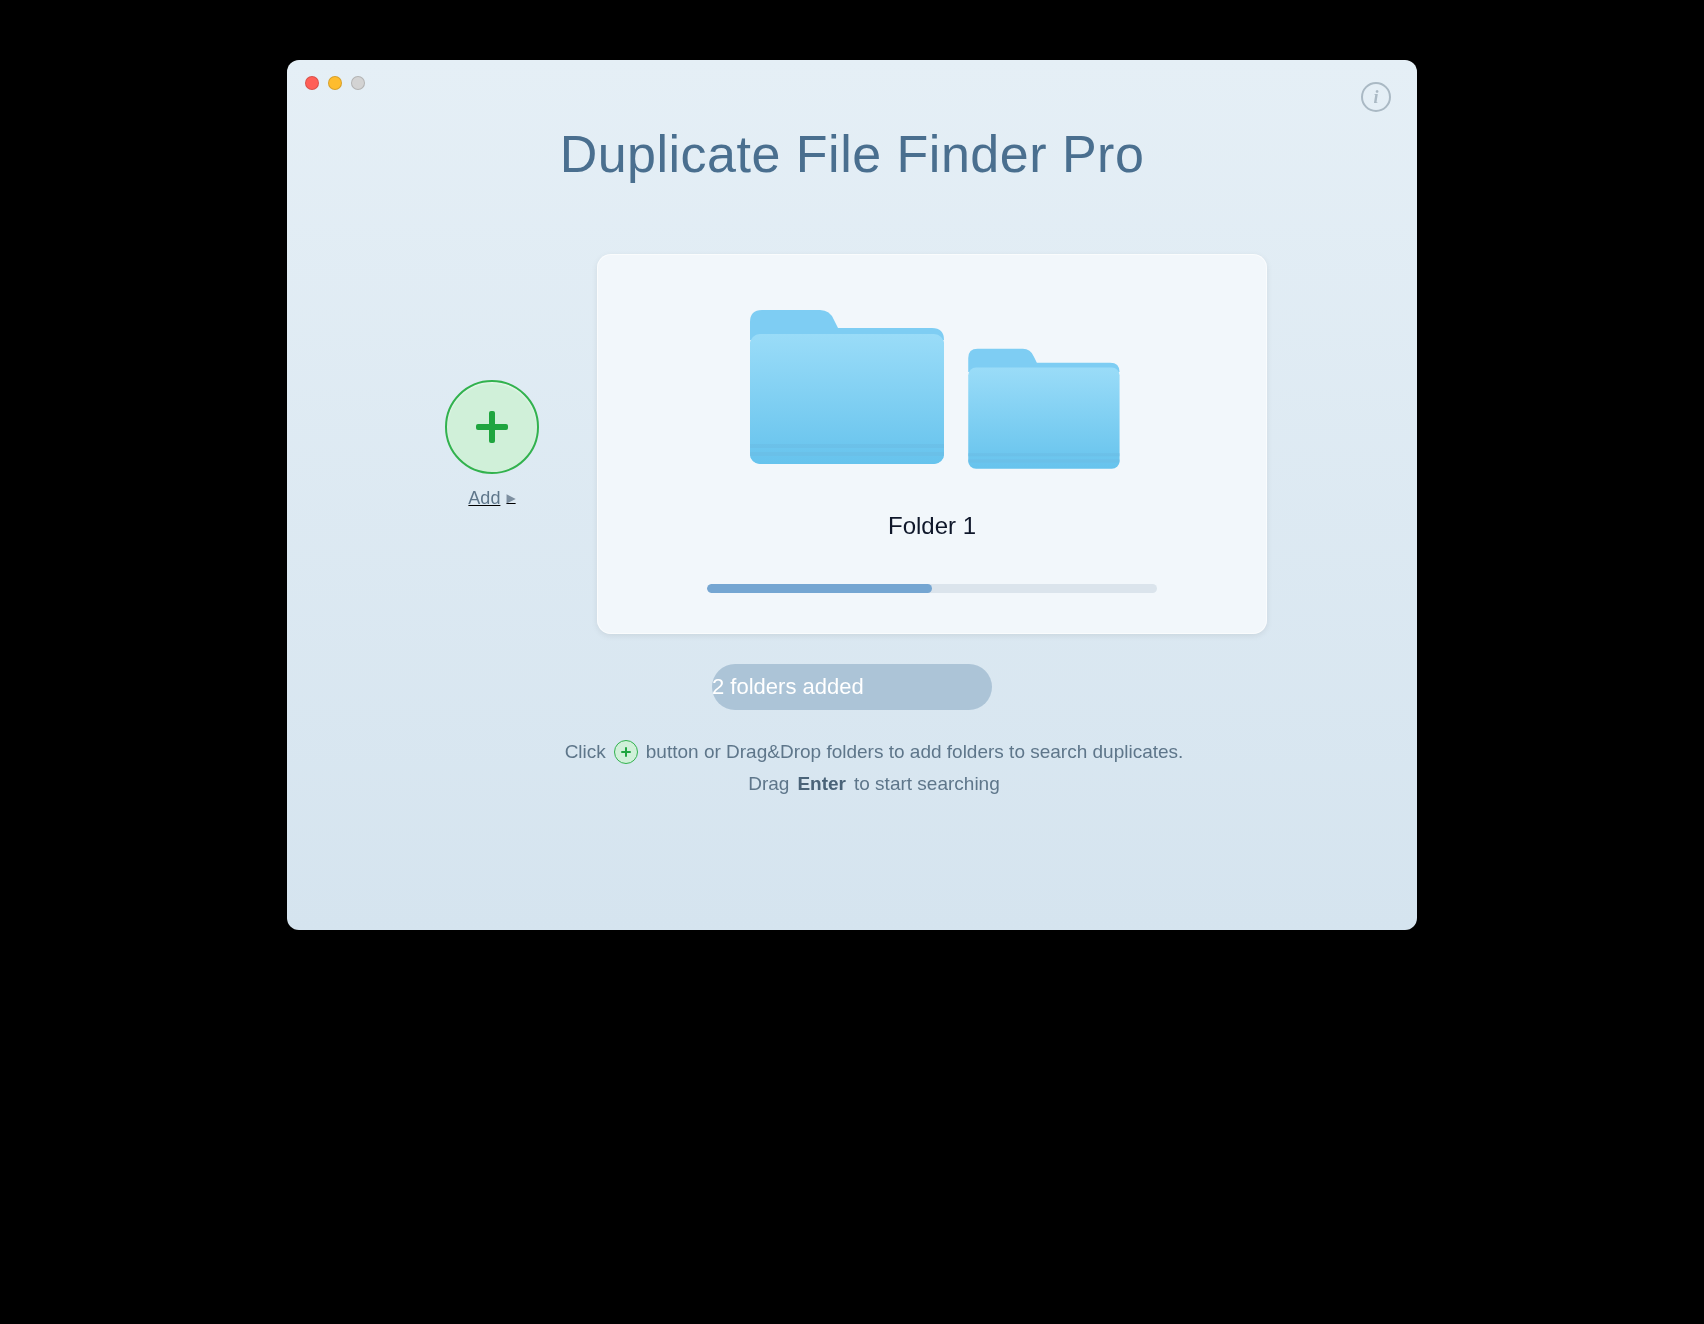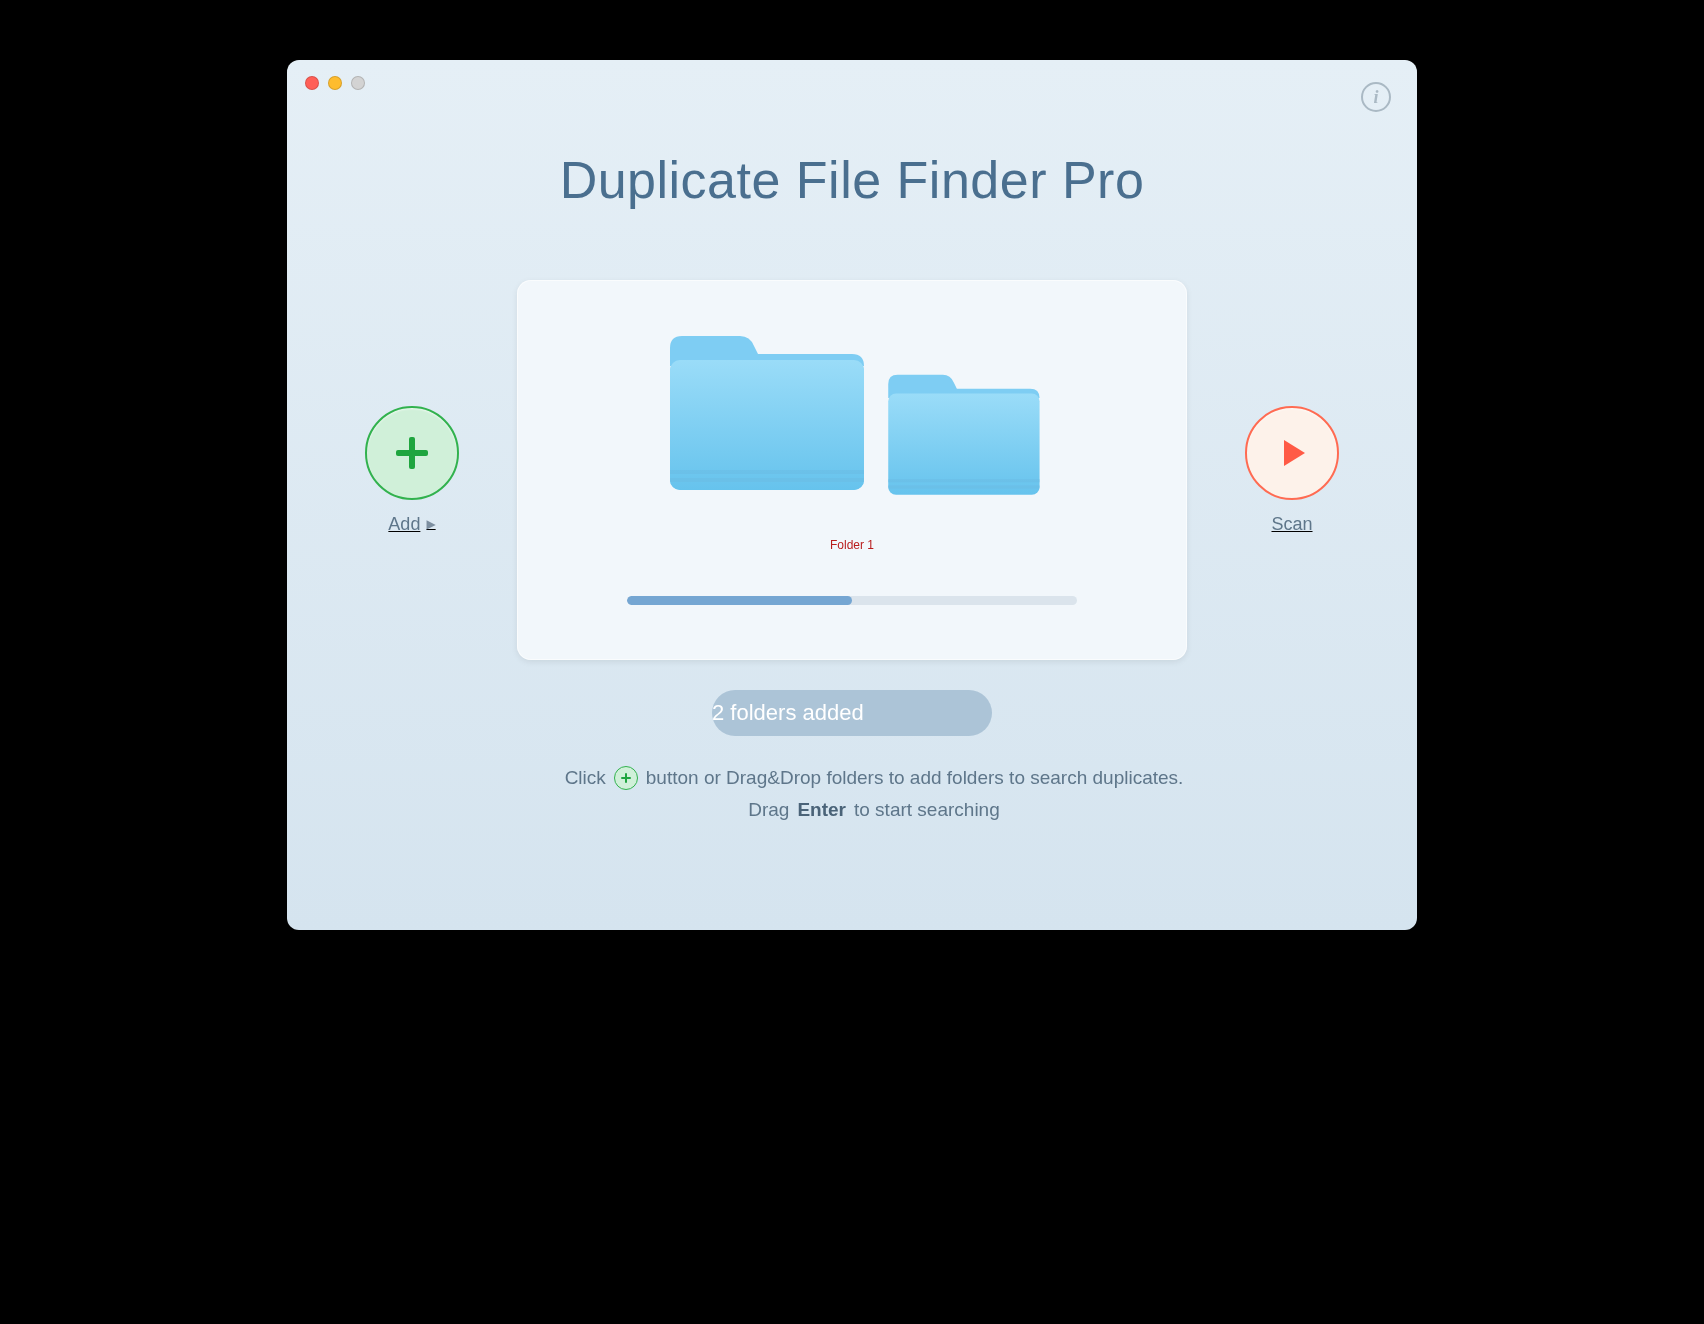--- a/index.html
+++ b/index.html
@@ -52,21 +52,21 @@
     color: #aab9c4;
     font-family: Georgia, serif;
     font-style: italic;
     font-size: 18px;
     font-weight: bold;
     user-select: none;
   }
 
   .title {
     text-align: center;
-    margin-top: 90px;
+    margin-top: 64px;
     font-size: 52px;
     font-weight: 400;
     color: #4a6f8f;
     letter-spacing: 0.5px;
   }
 
   .main-row {
     display: flex;
     align-items: center;
     justify-content: center;
@@ -131,22 +131,22 @@
     height: 190px;
     margin-top: 10px;
   }
   .folder {
     position: absolute;
   }
   .folder-1 { left: 0; top: 0; }
   .folder-2 { left: 220px; top: 40px; transform: scale(0.78); transform-origin: top left; }
 
   .folder-label {
-    color: #b91c1c;
-    font-size: 12px;
+    color: #0f172a;
+    font-size: 24px;
     margin-top: 18px;
   }
 
   .progress-track {
     margin-top: 44px;
     width: 450px;
     height: 9px;
     background: #dbe4ec;
     border-radius: 5px;
     overflow: hidden;
@@ -257,28 +257,20 @@
             </defs>
           </svg>
         </div>
       </div>
       <div class="folder-label">Folder 1</div>
       <div class="progress-track">
         <div class="progress-fill" style="width:50%"></div>
       </div>
     </div>
 
-    <div class="side-control">
-      <div class="circle-btn scan-circle">
-        <svg width="40" height="40" viewBox="0 0 40 40">
-          <path d="M12 7 L33 20 L12 33 Z" fill="#ff5a45"></path>
-        </svg>
-      </div>
-      <div class="side-label">Scan</div>
-    </div>
 
   </div>
 
   <div class="status-pill">2 folders added</div>
 
   <div class="hints">
     <div class="hint-line">
       <span>Click</span>
       <span class="mini-plus">
         <svg width="14" height="14" viewBox="0 0 14 14">

